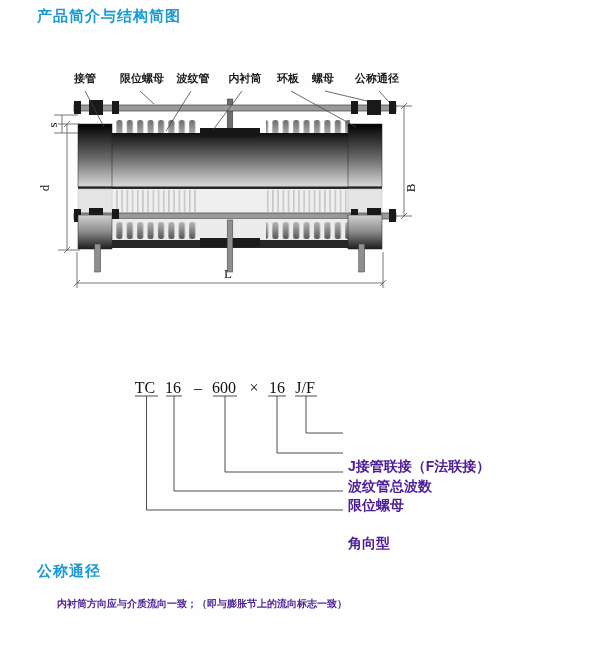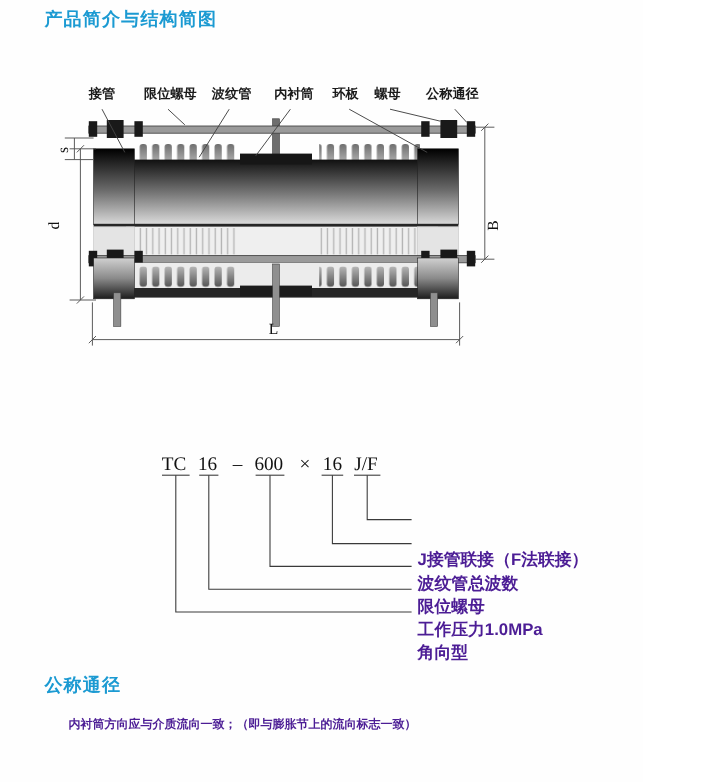--- a/index.html
+++ b/index.html
@@ -206,18 +206,17 @@
   <span class="tok" style="left:173px">16</span>
   <span class="tok" style="left:198px">–</span>
   <span class="tok" style="left:224px">600</span>
   <span class="tok" style="left:254px">×</span>
   <span class="tok" style="left:277px">16</span>
   <span class="tok" style="left:305px">J/F</span>
 
   <span class="clabel" style="top:426px">J接管联接（F法联接）</span>
   <span class="clabel" style="top:446px">波纹管总波数</span>
   <span class="clabel" style="top:465px">限位螺母</span>
-  <span class="clabel" style="top:484px">工作压力1.0MPa</span>
   <span class="clabel" style="top:503px">角向型</span>
 
   <span class="body-line" style="top:597px">内衬筒方向应与介质流向一致；（即与膨胀节上的流向标志一致）</span>
 
 </div>
 
 </body></html>

